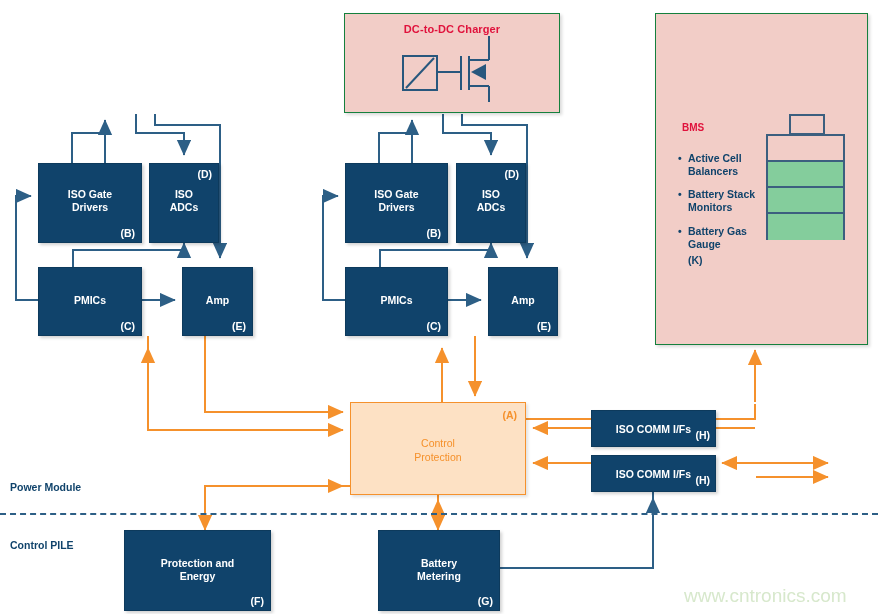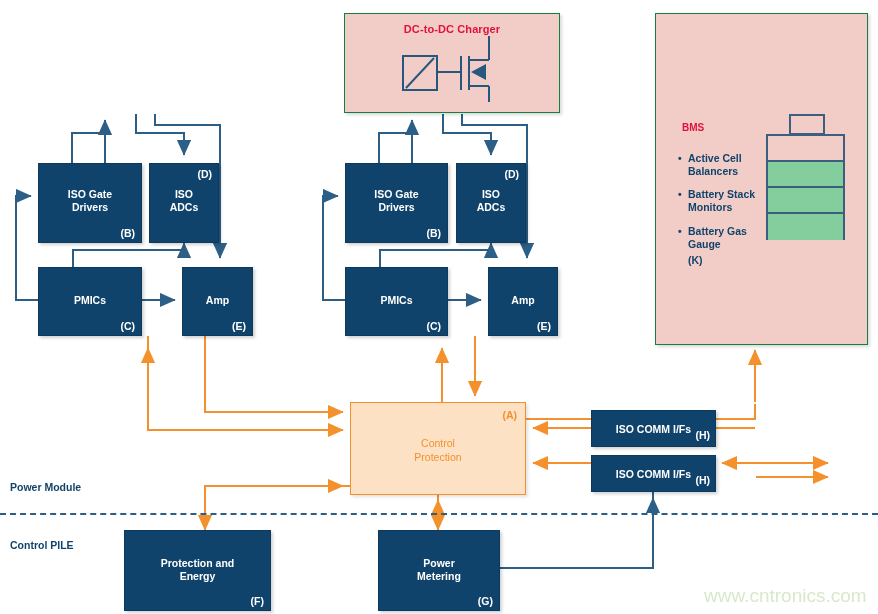--- a/index.html
+++ b/index.html
@@ -340,21 +340,21 @@
   <div class="abs blk-navy" style="left:124px;top:530px;width:147px;height:81px;">
     <div class="blk-title navy-label" style="top:26px;">
       <span>Protection and</span><br>
       <span>Energy</span>
     </div>
     <div class="tag tag-white">(F)</div>
   </div>
 
   <div class="abs blk-navy" style="left:378px;top:530px;width:122px;height:81px;">
     <div class="blk-title navy-label" style="top:26px;">
-      <span>Power</span><br>
+      <span>Battery</span><br>
       <span>Metering</span>
     </div>
     <div class="tag tag-white">(G)</div>
   </div>
 
-  <div class="abs watermark" style="left:704px;top:585px;">www.cntronics.com</div>
+  <div class="abs watermark" style="left:684px;top:585px;">www.cntronics.com</div>
 
 </div>
 
 </body></html>

